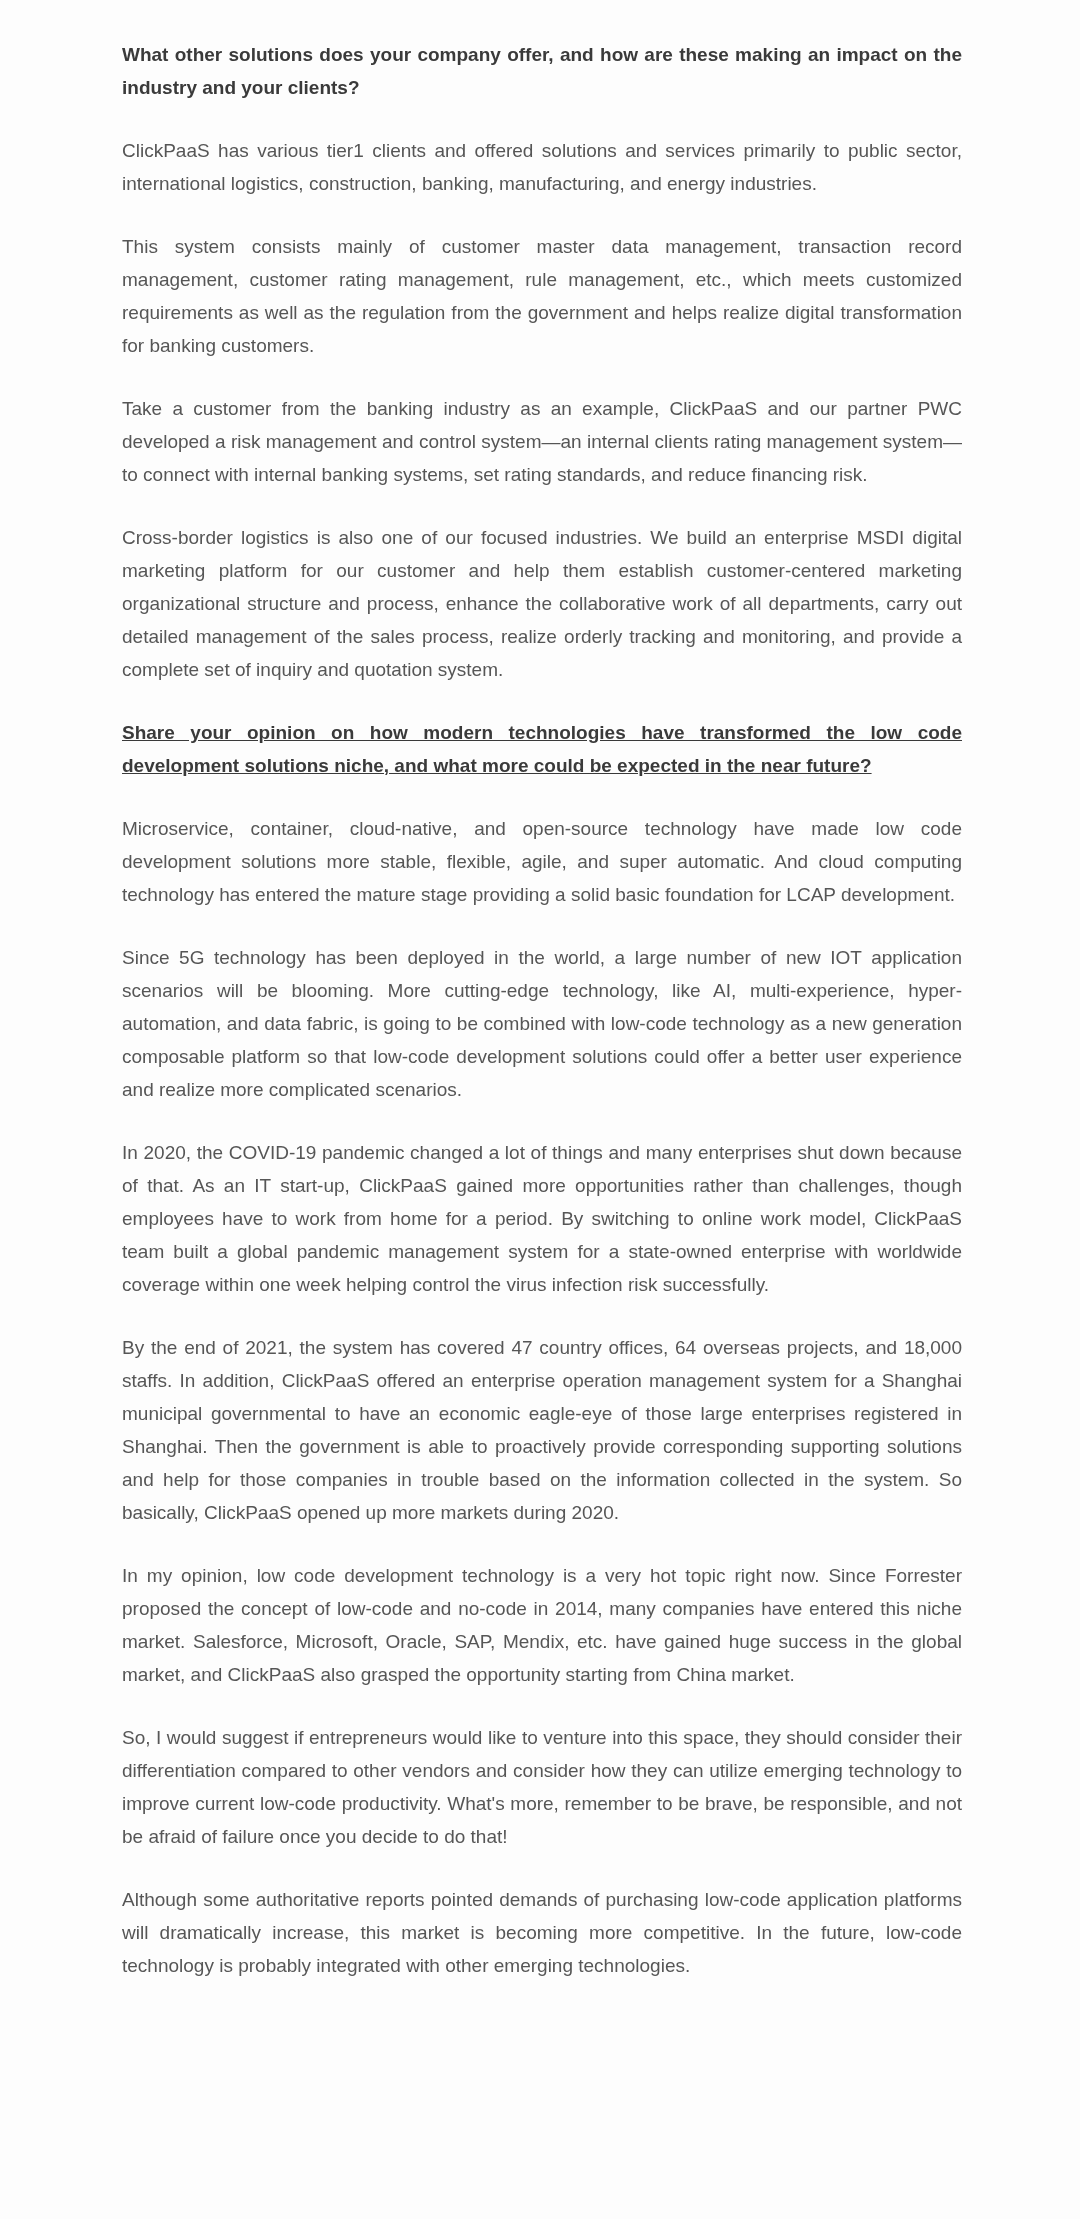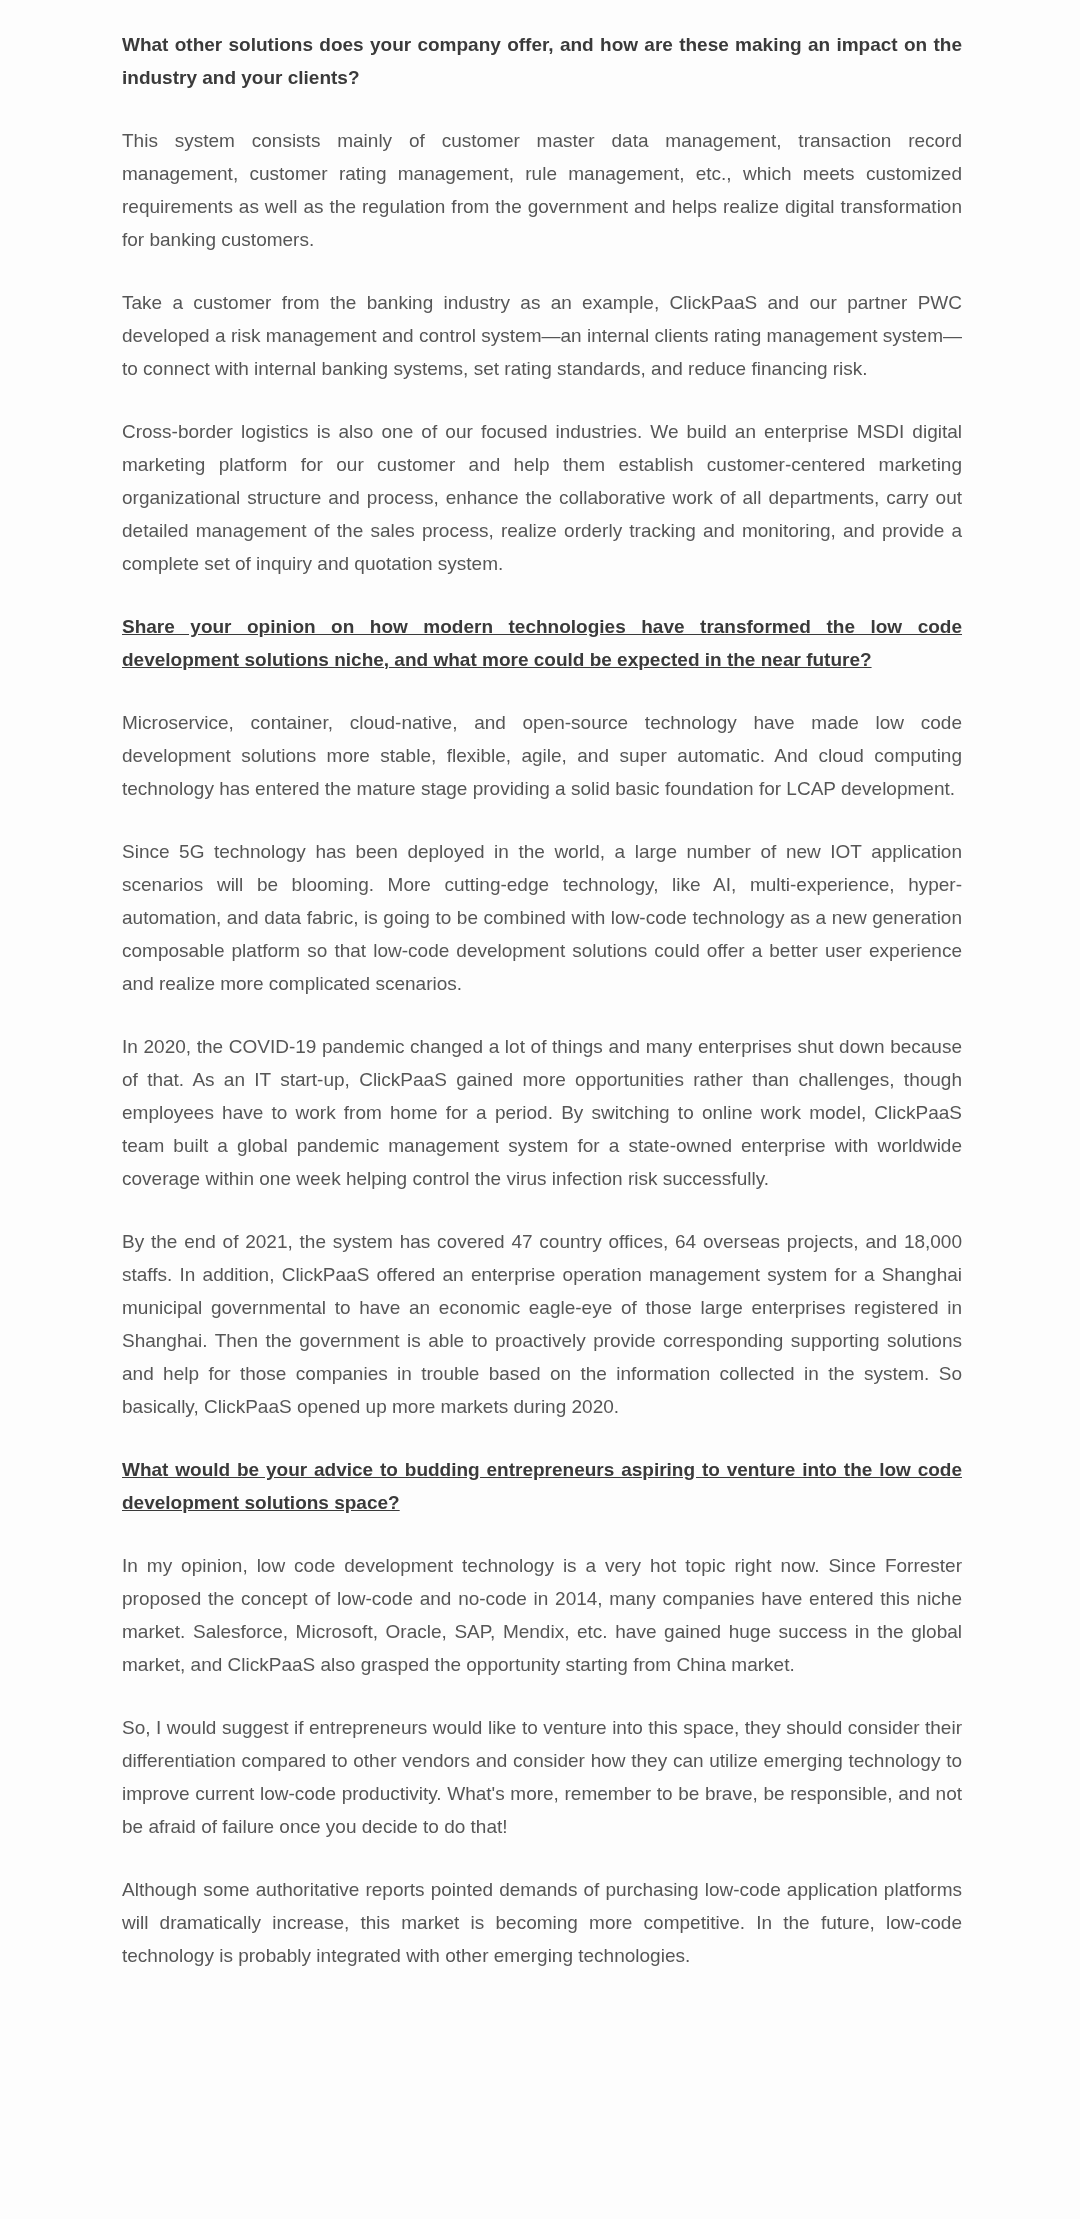--- a/index.html
+++ b/index.html
@@ -7,21 +7,21 @@
   html, body {
     background: #fdfdfd;
     font-family: "Liberation Sans", "DejaVu Sans", sans-serif;
   }
 
   .page {
     width: 940px;
     min-height: 2219px;
     margin: 0 auto;
     background: #fdfdfd;
-    padding: 28px 48px 24px 52px;
+    padding: 38px 48px 24px 52px;
   }
 
   .article {
     width: 100%;
     color: #565656;
     font-size: 19px;
     line-height: 33px;
     text-align: justify;
   }
 
@@ -44,37 +44,37 @@
   .qa-section:not(:first-child) .question { margin-top: 0; text-decoration: underline; }
 </style>
 </head>
 <body>
 
 <div class="page">
   <main class="article">
 
     <section class="qa-section">
       <h2 class="question">What other solutions does your company offer, and how are these making an impact on the industry and your clients?</h2>
+      <p class="answer">ClickPaaS has various tier1 clients and offered solutions and services primarily to public sector, international logistics, construction, banking, manufacturing, and energy industries.</p>
       <p class="answer">This system consists mainly of customer master data management, transaction record management, customer rating management, rule management, etc., which meets customized requirements as well as the regulation from the government and helps realize digital transformation for banking customers.</p>
       <p class="answer">Take a customer from the banking industry as an example, ClickPaaS and our partner PWC developed a risk management and control system—an internal clients rating management system—to connect with internal banking systems, set rating standards, and reduce financing risk.</p>
       <p class="answer">Cross-border logistics is also one of our focused industries. We build an enterprise MSDI digital marketing platform for our customer and help them establish customer-centered marketing organizational structure and process, enhance the collaborative work of all departments, carry out detailed management of the sales process, realize orderly tracking and monitoring, and provide a complete set of inquiry and quotation system.</p>
     </section>
 
     <section class="qa-section">
       <h2 class="question">Share your opinion on how modern technologies have transformed the low code development solutions niche, and what more could be expected in the near future?</h2>
       <p class="answer">Microservice, container, cloud-native, and open-source technology have made low code development solutions more stable, flexible, agile, and super automatic. And cloud computing technology has entered the mature stage providing a solid basic foundation for LCAP development.</p>
       <p class="answer">Since 5G technology has been deployed in the world, a large number of new IOT application scenarios will be blooming. More cutting-edge technology, like AI, multi-experience, hyper-automation, and data fabric, is going to be combined with low-code technology as a new generation composable platform so that low-code development solutions could offer a better user experience and realize more complicated scenarios.</p>
     </section>
 
     <section class="qa-section">
       <p class="answer">In 2020, the COVID-19 pandemic changed a lot of things and many enterprises shut down because of that. As an IT start-up, ClickPaaS gained more opportunities rather than challenges, though employees have to work from home for a period. By switching to online work model, ClickPaaS team built a global pandemic management system for a state-owned enterprise with worldwide coverage within one week helping control the virus infection risk successfully.</p>
       <p class="answer">By the end of 2021, the system has covered 47 country offices, 64 overseas projects, and 18,000 staffs. In addition, ClickPaaS offered an enterprise operation management system for a Shanghai municipal governmental to have an economic eagle-eye of those large enterprises registered in Shanghai. Then the government is able to proactively provide corresponding supporting solutions and help for those companies in trouble based on the information collected in the system. So basically, ClickPaaS opened up more markets during 2020.</p>
     </section>
 
     <section class="qa-section">
-      <h2 class="question">What would be your advice to budding entrepreneurs aspiring to venture into the low code development solutions space?</h2>
       <p class="answer">In my opinion, low code development technology is a very hot topic right now. Since Forrester proposed the concept of low-code and no-code in 2014, many companies have entered this niche market. Salesforce, Microsoft, Oracle, SAP, Mendix, etc. have gained huge success in the global market, and ClickPaaS also grasped the opportunity starting from China market.</p>
       <p class="answer">So, I would suggest if entrepreneurs would like to venture into this space, they should consider their differentiation compared to other vendors and consider how they can utilize emerging technology to improve current low-code productivity. What's more, remember to be brave, be responsible, and not be afraid of failure once you decide to do that!</p>
       <p class="answer">Although some authoritative reports pointed demands of purchasing low-code application platforms will dramatically increase, this market is becoming more competitive. In the future, low-code technology is probably integrated with other emerging technologies.</p>
     </section>
 
   </main>
 </div>
 
 </body></html>

